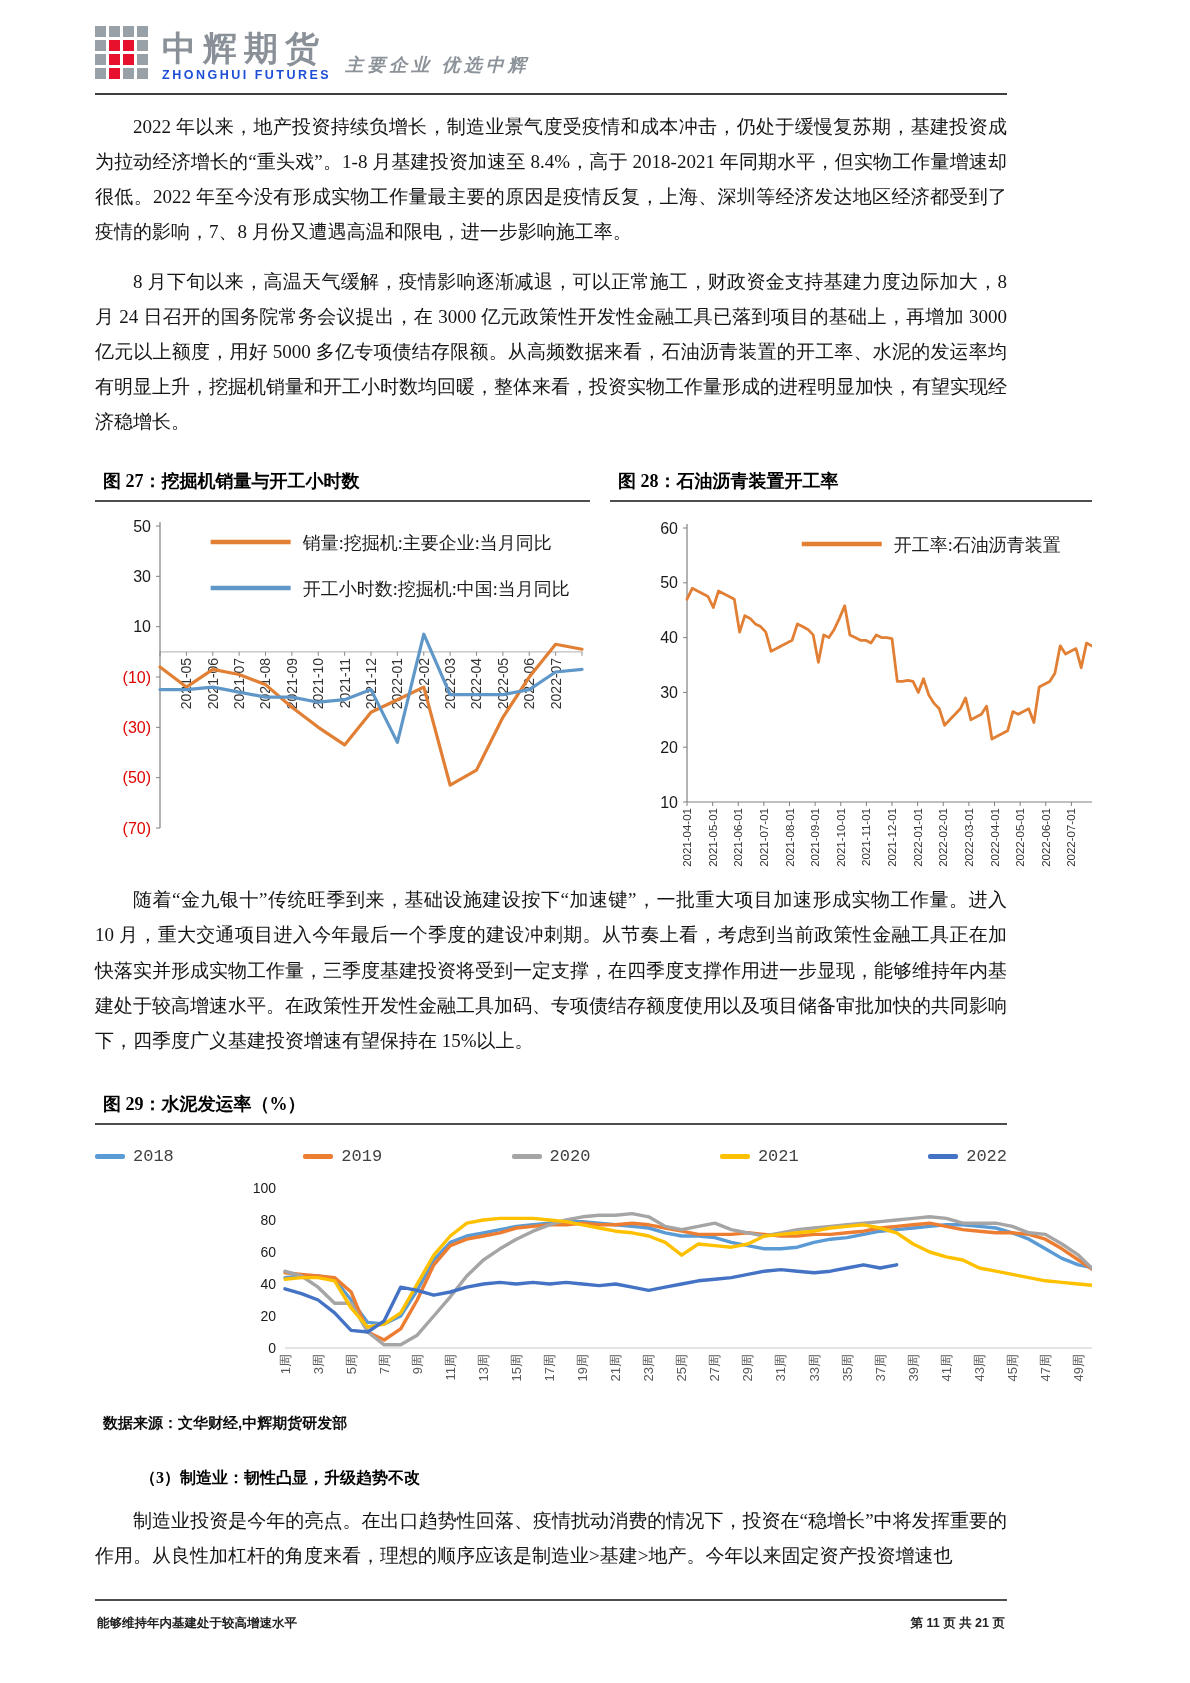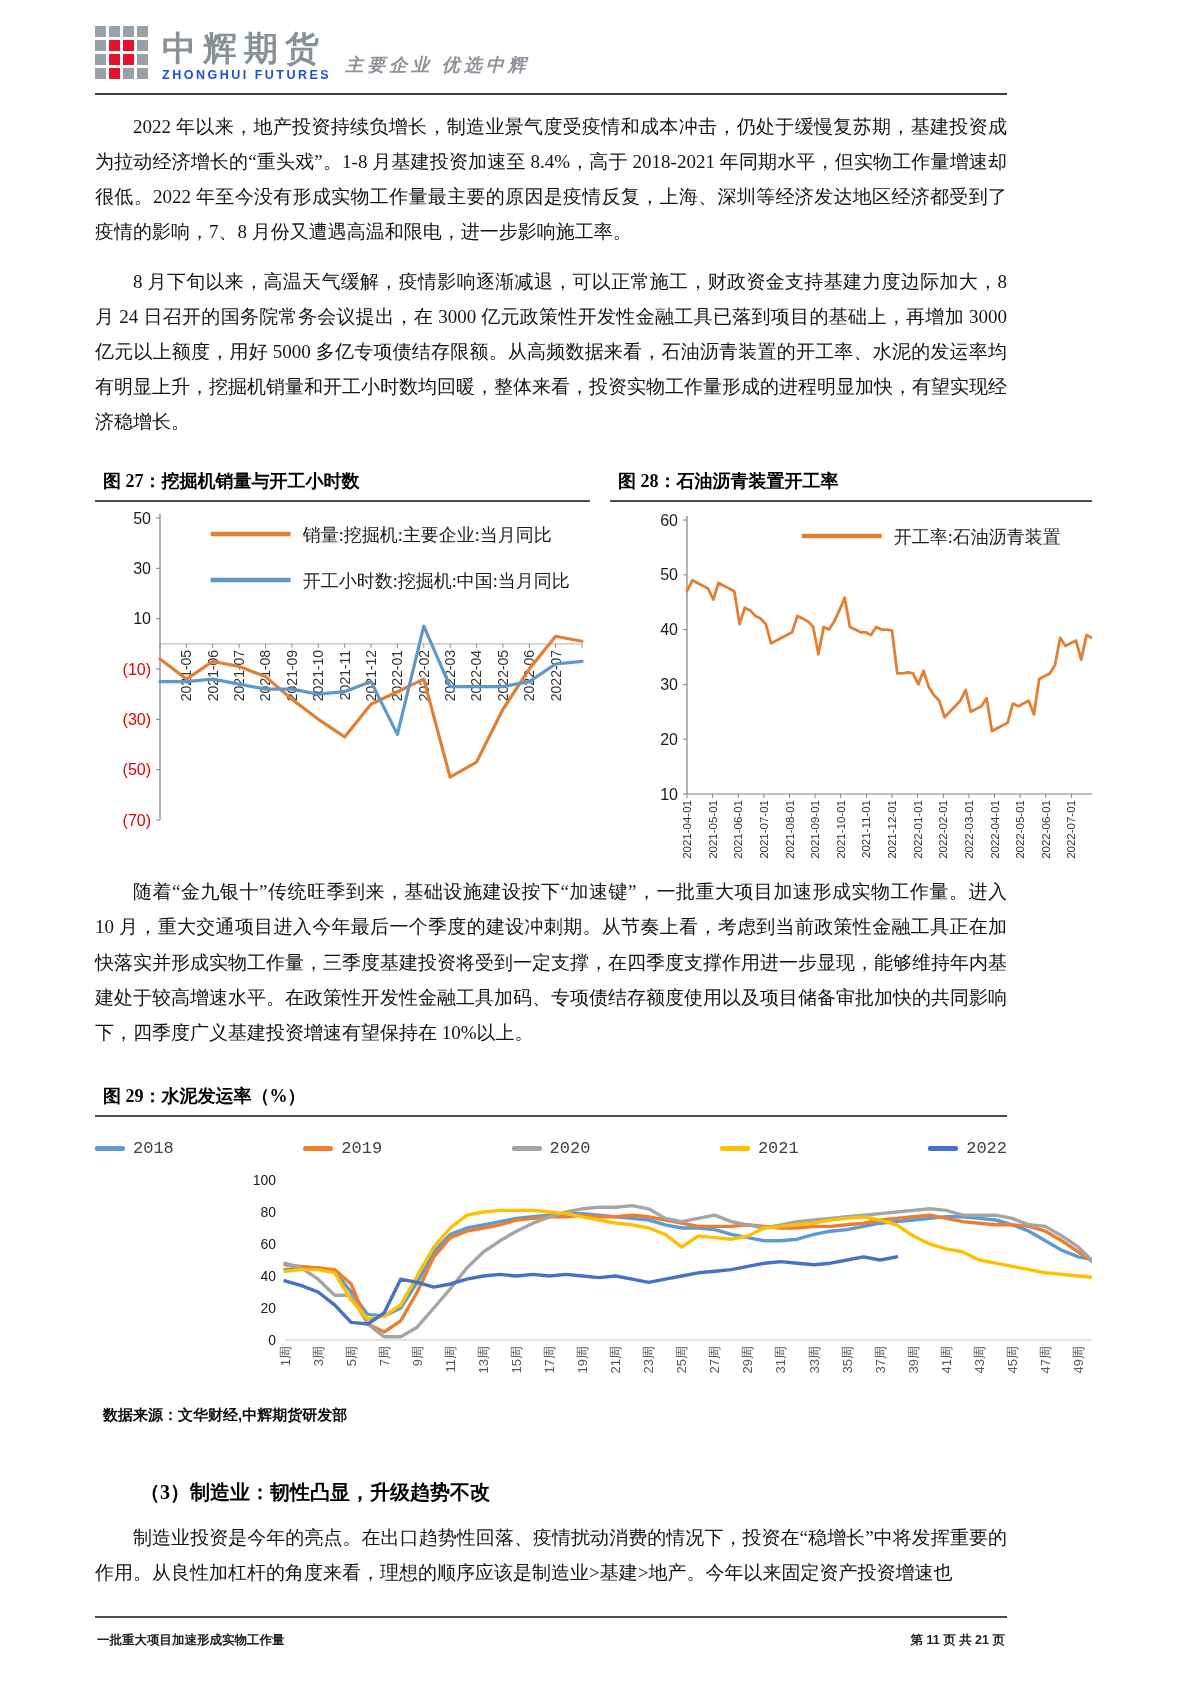--- a/index.html
+++ b/index.html
@@ -22,36 +22,36 @@
   
   .body-para{
     font-size:19px;line-height:1.85;text-align:justify;text-indent:2em;
     margin:14px 0 10px 0;color:#141414;
   }
   
   .fig-row{display:flex;gap:20px;margin-top:26px;}
   .fig-col{width:495px;}
   .fig-title{
     font-weight:700;font-size:18px;color:#000;
-    padding:4px 0 7px 8px;border-bottom:2.5px solid #4d4d4d;margin-bottom:4px;
+    padding:4px 0 7px 8px;border-bottom:2.5px solid #4d4d4d;margin-bottom:12px;
     font-family:"Liberation Serif","DejaVu Serif",serif;
   }
   .fig-title.full{margin-top:30px;}
   svg{display:block;overflow:visible;}
   .source{
     font-family:"Liberation Sans","DejaVu Sans",sans-serif;font-weight:700;
     font-size:15px;color:#0d0d0d;margin:26px 0 4px 8px;
   }
   
   .legend-row{display:flex;justify-content:space-between;gap:30px;margin:22px 0 14px 0;
     font-family:Liberation Mono, monospace;font-size:17px;color:#404040;}
   .legend-item{display:flex;align-items:center;gap:8px;}
   .legend-swatch{display:inline-block;width:30px;height:4.5px;border-radius:2px;}
   .section-heading{
-    font-size:20px;font-weight:700;color:#000;margin:54px 0 6px 45px;
+    font-size:16px;font-weight:700;color:#000;margin:35px 0 6px 45px;
     font-family:"Liberation Serif","DejaVu Serif",serif;
   }
   footer{
     margin-top:26px;border-top:2px solid #4d4d4d;padding:14px 2px 0 2px;
     display:flex;justify-content:space-between;align-items:center;
     font-family:"Liberation Sans","DejaVu Sans",sans-serif;font-size:12.5px;font-weight:700;color:#222;
   }
 </style>
 </head>
 <body>
@@ -199,21 +199,21 @@
           <line x1="487" y1="288" x2="487" y2="292" stroke="#808080" stroke-width="1"></line>
           <text x="491.025" y="294" transform="rotate(-90 491.025 294)" text-anchor="end" font-size="11.5" fill="#333" font-family="'Liberation Sans','DejaVu Sans',sans-serif">2022-08-01</text>
           <polyline points="77.0,85.2 82.3,74.3 87.5,77.0 92.8,79.8 98.0,82.5 103.3,93.5 108.5,77.0 113.8,79.8 119.1,82.5 124.3,85.2 129.6,118.1 134.8,101.7 140.1,104.4 145.3,109.9 150.6,112.6 155.8,118.1 161.1,137.3 166.4,134.6 171.6,131.8 176.9,129.1 182.1,126.3 187.4,109.9 192.6,112.6 197.9,115.4 203.2,120.9 208.4,148.3 213.7,120.9 218.9,123.6 224.2,115.4 229.4,104.4 234.7,91.8 239.9,120.9 245.2,123.6 250.5,126.3 255.7,126.3 261.0,129.1 266.2,120.9 271.5,123.6 276.7,123.6 282.0,124.7 287.3,167.4 292.5,167.4 297.8,166.3 303.0,167.4 308.3,178.4 313.5,164.7 318.8,181.1 324.1,189.4 329.3,194.8 334.6,211.3 339.8,205.8 345.1,200.3 350.3,194.8 355.6,183.9 360.8,205.8 366.1,203.1 371.4,200.3 376.6,192.1 381.9,225.0 387.1,222.2 392.4,219.5 397.6,216.8 402.9,197.6 408.2,200.3 413.4,197.6 418.7,194.8 423.9,208.5 429.2,172.9 434.4,170.2 439.7,167.4 444.9,159.2 450.2,131.8 455.5,140.0 460.7,137.3 466.0,134.6 471.2,153.7 476.5,129.1 481.7,131.8 487.0,129.1" fill="none" stroke="#e17f35" stroke-width="2.8" stroke-linejoin="round" stroke-linecap="round"></polyline>
           <line x1="191.8" y1="30" x2="271.8" y2="30" stroke="#e17f35" stroke-width="4.5"></line>
           <text x="283.8" y="37" text-anchor="start" font-size="18" fill="#1a1a1a" font-family="'Liberation Serif','DejaVu Serif',serif">开工率:石油沥青装置</text>
         </svg>
     </div>
   </div>
 
 
-  <p class="body-para">随着“金九银十”传统旺季到来，基础设施建设按下“加速键”，一批重大项目加速形成实物工作量。进入 10 月，重大交通项目进入今年最后一个季度的建设冲刺期。从节奏上看，考虑到当前政策性金融工具正在加快落实并形成实物工作量，三季度基建投资将受到一定支撑，在四季度支撑作用进一步显现，能够维持年内基建处于较高增速水平。在政策性开发性金融工具加码、专项债结存额度使用以及项目储备审批加快的共同影响下，四季度广义基建投资增速有望保持在 10%以上。</p>
+  <p class="body-para">随着“金九银十”传统旺季到来，基础设施建设按下“加速键”，一批重大项目加速形成实物工作量。进入 10 月，重大交通项目进入今年最后一个季度的建设冲刺期。从节奏上看，考虑到当前政策性金融工具正在加快落实并形成实物工作量，三季度基建投资将受到一定支撑，在四季度支撑作用进一步显现，能够维持年内基建处于较高增速水平。在政策性开发性金融工具加码、专项债结存额度使用以及项目储备审批加快的共同影响下，四季度广义基建投资增速有望保持在 15%以上。</p>
 
   <div class="fig-title full">图 29：水泥发运率（%）</div>
   <div class="legend-row" id="legend29">
       <div class="legend-item">
         <span class="legend-swatch" style="background:#5b9bd5"></span>
         <span>2018</span>
       </div>
       <div class="legend-item">
         <span class="legend-swatch" style="background:#ed7d31"></span>
         <span>2019</span>
@@ -271,17 +271,17 @@
       <polyline points="190.0,108.8 206.5,113.6 223.1,120.0 239.6,132.8 256.1,150.4 272.7,152.0 289.2,140.8 305.7,107.2 322.2,110.4 338.8,115.2 355.3,112.0 371.8,107.2 388.4,104.0 404.9,102.4 421.4,104.0 438.0,102.4 454.5,104.0 471.0,102.4 487.6,104.0 504.1,105.6 520.6,104.0 537.1,107.2 553.7,110.4 570.2,107.2 586.7,104.0 603.3,100.8 619.8,99.2 636.3,97.6 652.9,94.4 669.4,91.2 685.9,89.6 702.4,91.2 719.0,92.8 735.5,91.2 752.0,88.0 768.6,84.8 785.1,88.0 801.6,84.8" fill="none" stroke="#4472c4" stroke-width="3.4" stroke-linejoin="round" stroke-linecap="round"></polyline>
     </svg>
 
   <div class="source">数据来源：文华财经,中辉期货研发部</div>
 
   <h3 class="section-heading">（3）制造业：韧性凸显，升级趋势不改</h3>
 
   <p class="body-para">制造业投资是今年的亮点。在出口趋势性回落、疫情扰动消费的情况下，投资在“稳增长”中将发挥重要的作用。从良性加杠杆的角度来看，理想的顺序应该是制造业&gt;基建&gt;地产。今年以来固定资产投资增速也</p>
 
   <footer>
-    <span>一批重大项目加速形成实物工作量</span>
+    <span>能够维持年内基建处于较高增速水平</span>
     <span>第 11 页 共 21 页</span>
   </footer>
 
 </div>
 
 </body></html>

